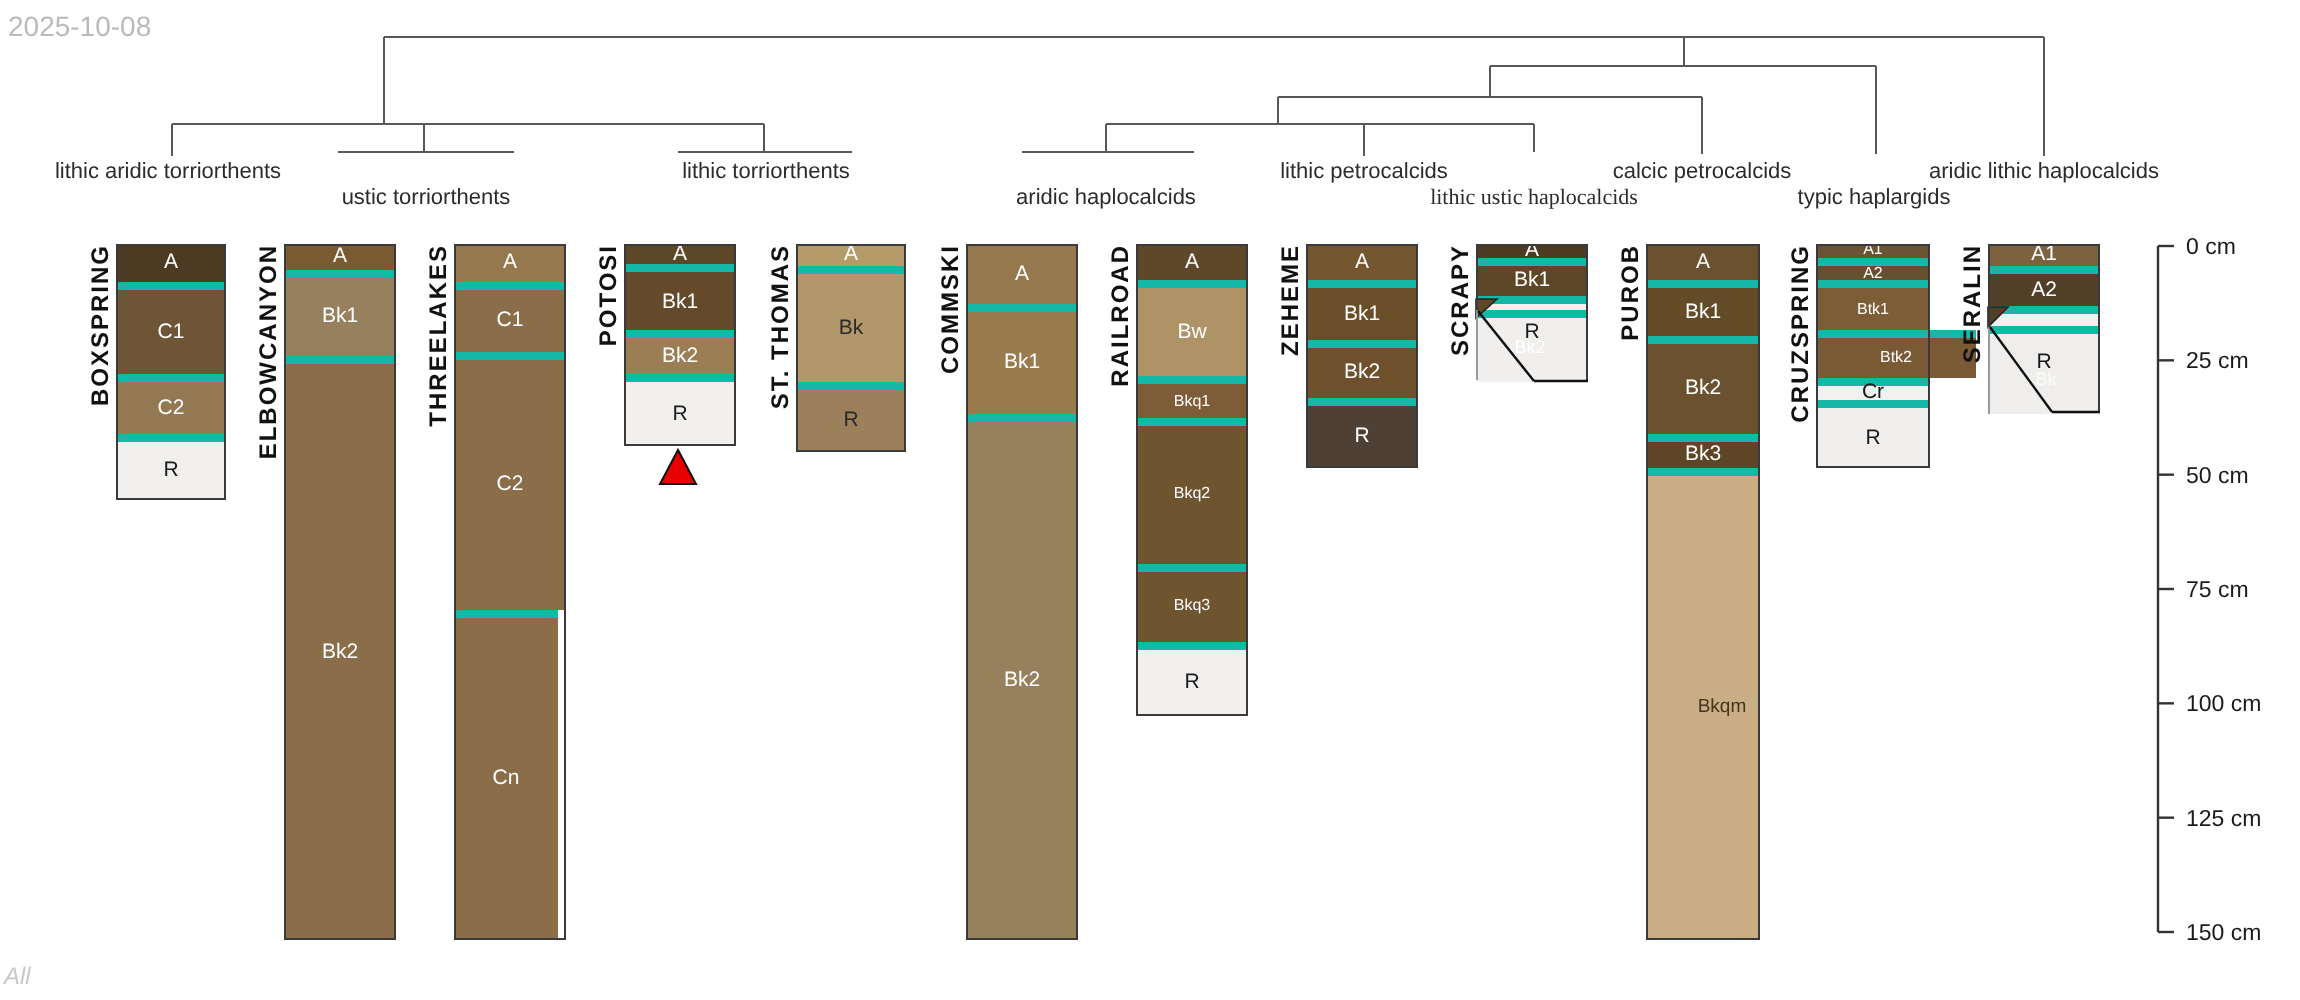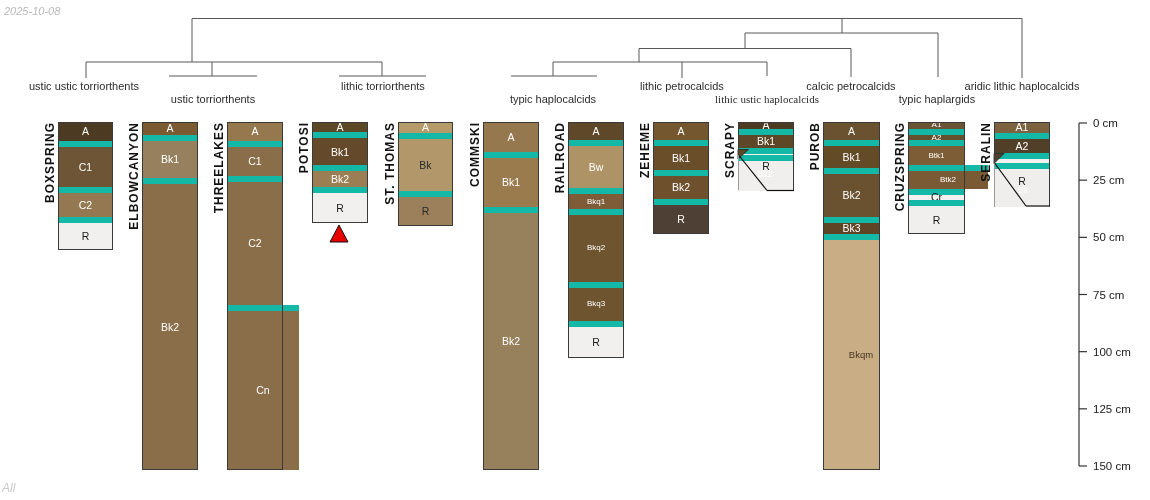--- a/index.html
+++ b/index.html
@@ -1,27 +1,27 @@
 <!DOCTYPE html>
 <html><head>
 <meta charset="utf-8">
 <style>
   html,body{margin:0;padding:0;background:#ffffff;}
   #figure{position:relative;width:1150px;height:500px;background:#ffffff;overflow:hidden;
           font-family:"Liberation Sans","DejaVu Sans",sans-serif;}
-  .date-stamp{position:absolute;left:4px;top:5px;font-size:11px;font-style:italic;color:#b9b9b9;}
+  .date-stamp{position:absolute;left:4px;top:5px;font-size:14px;color:#b9b9b9;}
   .footer-note{position:absolute;left:2px;top:481px;font-size:12px;font-style:italic;color:#c9c9c9;}
   .taxon-label{position:absolute;transform:translateX(-50%);white-space:nowrap;
                font-size:11px;color:#2b2b2b;}
   .profile-name{position:absolute;width:140px;text-align:right;transform-origin:0 0;
                 transform:rotate(-90deg) translateX(-140px);font-size:12px;font-weight:bold;
                 color:#111;letter-spacing:1px;white-space:nowrap;}
   .horizon{position:absolute;box-sizing:border-box;display:flex;align-items:center;
            justify-content:center;overflow:visible;}
-  .horizon.bt{border-top:6px solid #14b8a6;justify-content:center;}
+  .horizon.bt{border-top:4px solid #14b8a6;justify-content:center;}
   .hz-label{font-size:10.5px;line-height:1;white-space:nowrap;}
   .col-outline{position:absolute;box-sizing:border-box;border:1px solid #3a3a3a;
                background:none;z-index:5;}
   #overlay{position:absolute;left:0;top:0;z-index:8;pointer-events:none;}
   .ann-text{position:absolute;transform:translate(-50%,-50%);z-index:9;white-space:nowrap;line-height:1;}
 </style>
 </head>
 <body>
 
 <div id="figure">
@@ -73,24 +73,24 @@
       <line x1="739" y1="155.5" x2="767" y2="190.5" stroke="#111111" stroke-width="1.2"></line>
       <line x1="767" y1="190.5" x2="794" y2="190.5" stroke="#111111" stroke-width="1.2"></line>
       <line x1="994" y1="122.5" x2="1050" y2="122.5" stroke="#3a3a3a" stroke-width="1"></line>
       <line x1="1049.5" y1="122" x2="1049.5" y2="206.5" stroke="#3a3a3a" stroke-width="1"></line>
       <line x1="994.5" y1="122" x2="994.5" y2="163.5" stroke="#3a3a3a" stroke-width="1"></line>
       <line x1="994.5" y1="163.5" x2="994.5" y2="207" stroke="#9a9a9a" stroke-width="1"></line>
       <line x1="995" y1="163.5" x2="1026" y2="206" stroke="#111111" stroke-width="1.2"></line>
       <line x1="1026" y1="206" x2="1050" y2="206" stroke="#111111" stroke-width="1.2"></line>
     </svg>
   <div id="built">
-      <div class="taxon-label" style="left: 84px; top: 80px;">ustic ustic torriorthents</div>
+      <div class="taxon-label" style="left: 84px; top: 80px;">lithic aridic torriorthents</div>
       <div class="taxon-label" style="left: 213px; top: 93px;">ustic torriorthents</div>
       <div class="taxon-label" style="left: 383px; top: 80px;">lithic torriorthents</div>
-      <div class="taxon-label" style="left: 553px; top: 93px;">typic haplocalcids</div>
+      <div class="taxon-label" style="left: 553px; top: 93px;">aridic haplocalcids</div>
       <div class="taxon-label" style="left: 682px; top: 80px;">lithic petrocalcids</div>
       <div class="taxon-label" style="left: 767px; top: 93px; font-family: Liberation Serif, serif;">lithic ustic haplocalcids</div>
       <div class="taxon-label" style="left: 851px; top: 80px;">calcic petrocalcids</div>
       <div class="taxon-label" style="left: 937px; top: 93px;">typic haplargids</div>
       <div class="taxon-label" style="left: 1022px; top: 80px;">aridic lithic haplocalcids</div>
       <div class="profile-name" style="left: 43px; top: 122px;">BOXSPRING</div>
       <div class="horizon" style="left: 58px; width: 55px; top: 122px; height: 19.4369px; background: rgb(76, 59, 34);">
         <div class="hz-label" style="color: rgb(255, 255, 255);">A</div>
       </div>
       <div class="horizon bt" style="left: 58px; width: 55px; top: 141.437px; height: 45.734px; background: rgb(110, 85, 54);">
@@ -117,21 +117,21 @@
       <div class="profile-name" style="left: 212px; top: 122px;">THREELAKES</div>
       <div class="horizon" style="left: 227px; width: 56px; top: 122px; height: 19.4369px; background: rgb(149, 120, 78);">
         <div class="hz-label" style="color: rgb(255, 255, 255);">A</div>
       </div>
       <div class="horizon bt" style="left: 227px; width: 56px; top: 141.437px; height: 34.3005px; background: rgb(138, 110, 73);">
         <div class="hz-label" style="color: rgb(255, 255, 255);">C1</div>
       </div>
       <div class="horizon bt" style="left: 227px; width: 56px; top: 175.737px; height: 129.199px; background: rgb(138, 110, 73);">
         <div class="hz-label" style="color: rgb(255, 255, 255);">C2</div>
       </div>
-      <div class="horizon bt" style="left: 227px; width: 72px; top: 304.936px; height: 164.642px; background: rgb(138, 110, 73);">
+      <div class="horizon bt" style="left: 227px; width: 52px; top: 304.936px; height: 164.642px; background: rgb(138, 110, 73);">
         <div class="hz-label" style="color: rgb(255, 255, 255);">Cn</div>
       </div>
       <div class="col-outline" style="left: 227px; top: 122px; width: 56px; height: 347.578px;"></div>
       <div class="profile-name" style="left: 297px; top: 122px;">POTOSI</div>
       <div class="horizon" style="left: 312px; width: 56px; top: 122px; height: 10.2902px; background: rgb(92, 71, 39);">
         <div class="hz-label" style="color: rgb(255, 255, 255);">A</div>
       </div>
       <div class="horizon bt" style="left: 312px; width: 56px; top: 132.29px; height: 33.1572px; background: rgb(100, 73, 42);">
         <div class="hz-label" style="color: rgb(255, 255, 255);">Bk1</div>
       </div>

